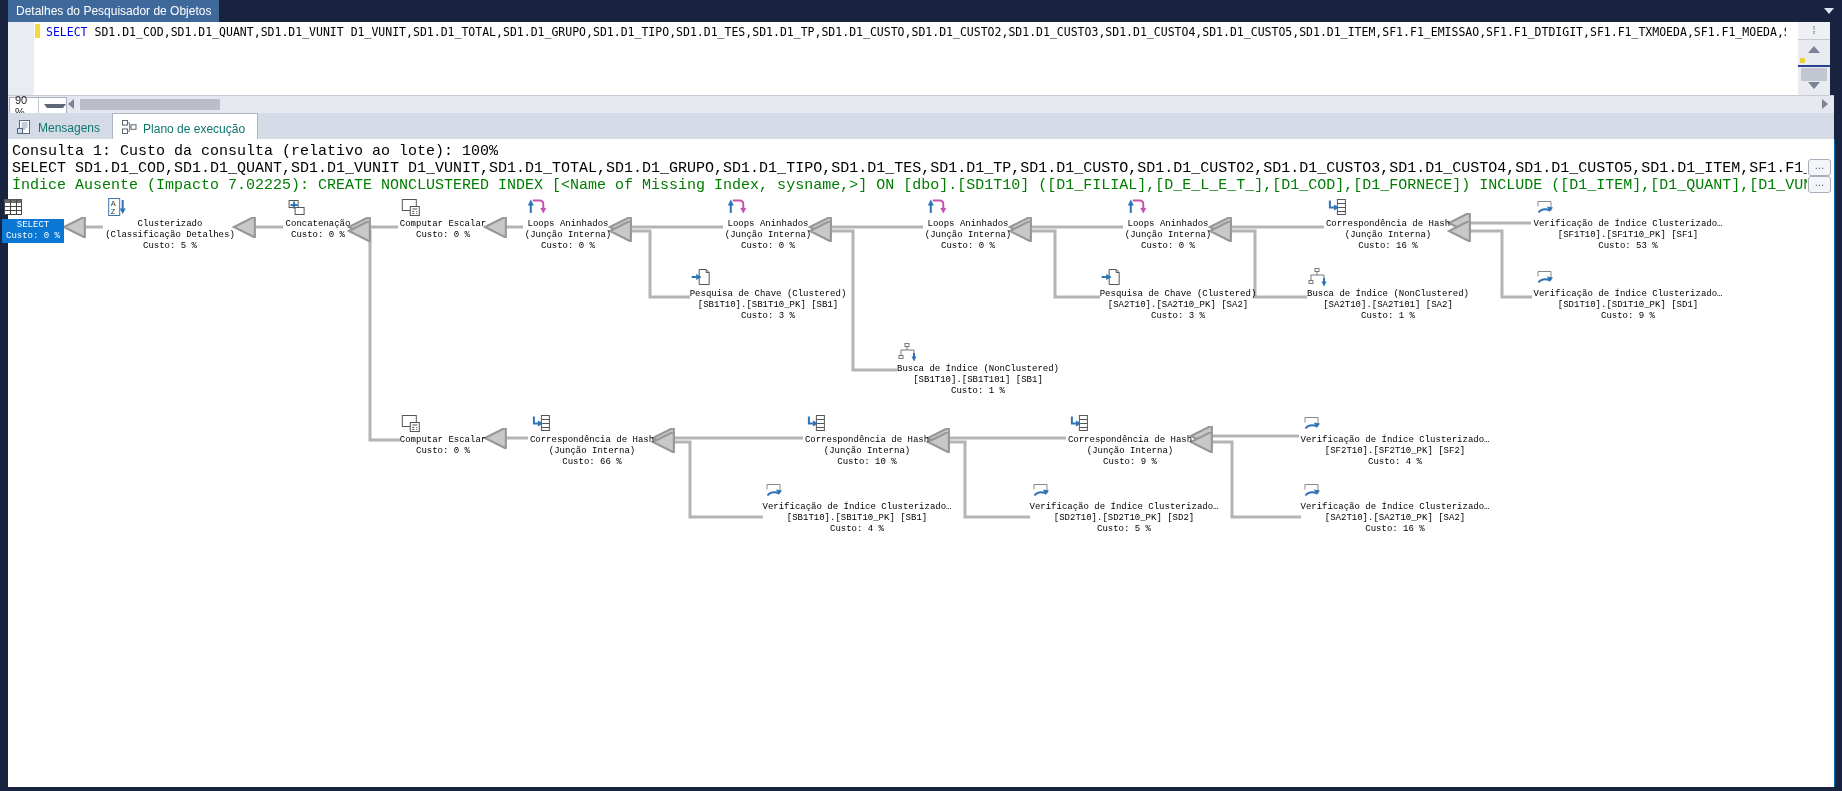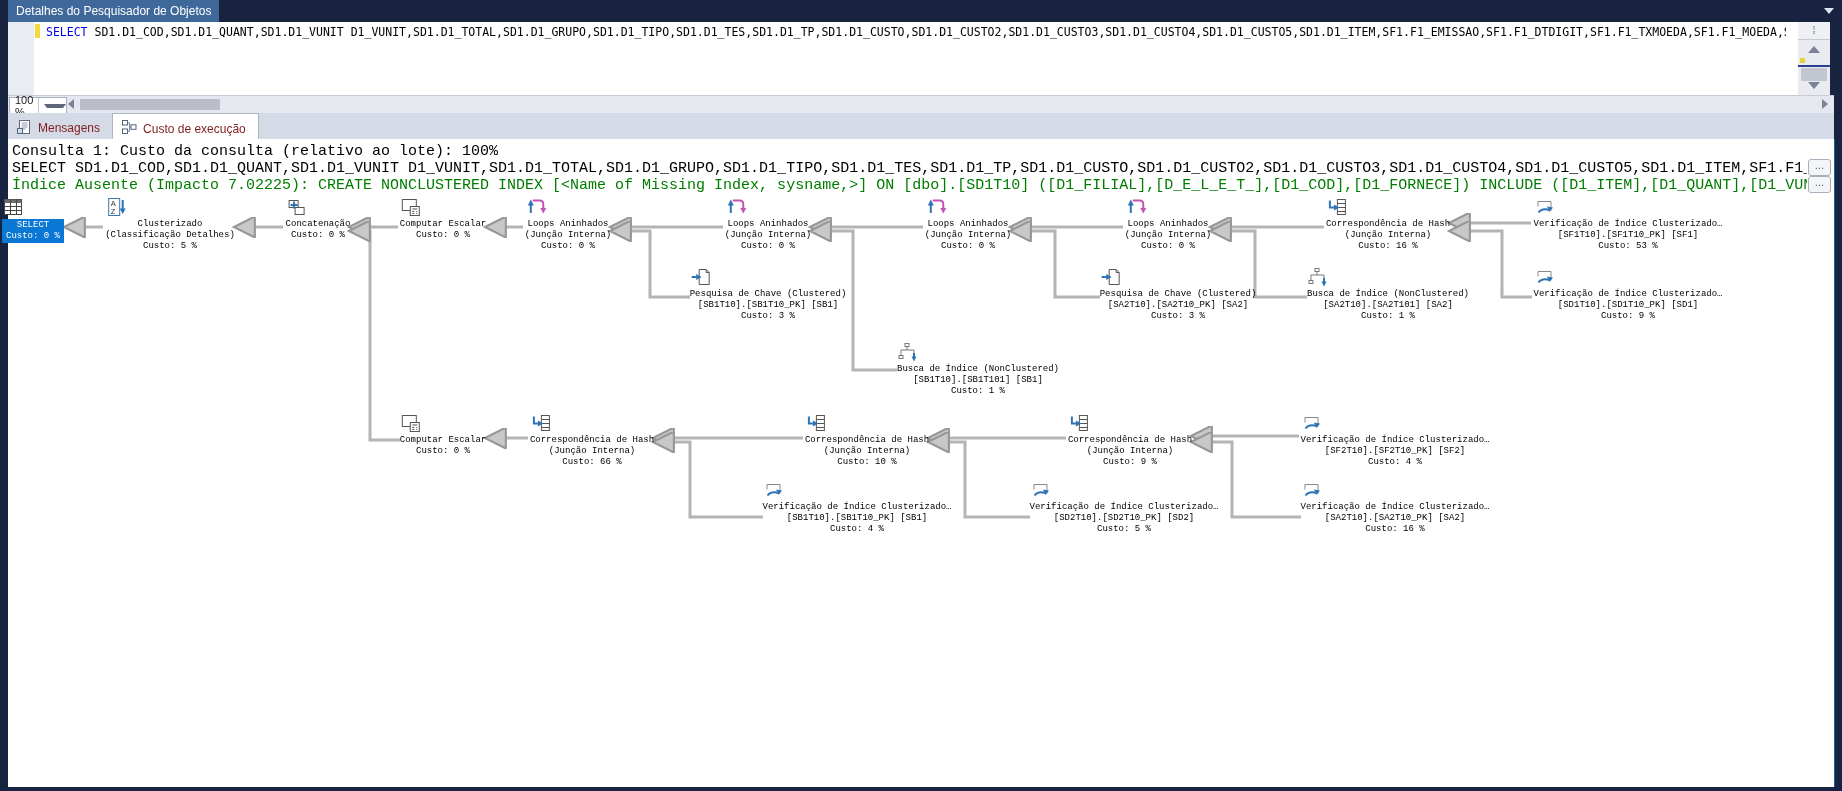--- a/index.html
+++ b/index.html
@@ -31,21 +31,21 @@
   .hrow{position:absolute;left:8px;top:95px;width:1826px;height:18px;background:#e5e8ef;border-top:1px solid #c6cbd6;}
   .zoombox{position:absolute;left:1px;top:1px;width:56px;height:15px;background:#fff;border:1px solid #a9b0bf;font-size:11px;color:#222;display:flex;align-items:center;}
   .zoombox span{flex:1;padding-left:5px;}
   .zoombox .dd{width:13px;height:100%;border-left:1px solid #c3c8d4;display:flex;align-items:center;justify-content:center;}
   .tri-down{width:0;height:0;border-left:3.5px solid transparent;border-right:3.5px solid transparent;border-top:4px solid #5d6678;}
   .h-left{position:absolute;left:60px;top:3px;width:0;height:0;border-top:5px solid transparent;border-bottom:5px solid transparent;border-right:6px solid #7a8296;}
   .hthumb{position:absolute;left:72px;top:3px;width:140px;height:11px;background:#b9bec9;}
   .h-right{position:absolute;right:6px;top:3px;width:0;height:0;border-top:5px solid transparent;border-bottom:5px solid transparent;border-left:6px solid #7a8296;}
   
   .res-tabs{position:absolute;left:8px;top:113px;width:1826px;height:26px;background:#d4dae6;display:flex;align-items:stretch;}
-  .res-tab{display:flex;align-items:center;gap:6px;padding:4px 12px 0 8px;font-size:12px;color:#7f1d1d;cursor:default;}
+  .res-tab{display:flex;align-items:center;gap:6px;padding:4px 12px 0 8px;font-size:12px;color:#0f766e;cursor:default;}
   .res-tab.active{background:#fff;border:1px solid #aeb5c5;border-bottom:none;}
   
   .plan-pane{position:absolute;left:8px;top:139px;width:1826px;height:648px;background:#fff;border-right:1px solid #0369a1;}
   .plan-head{position:absolute;left:4px;white-space:pre;font:15px/17px "Liberation Mono",monospace;color:#000;overflow:hidden;width:1795px;}
   .ellips-btn{position:absolute;left:1800px;width:21px;height:15px;border:1px solid #a9aeba;border-radius:3px;background:#f4f5f8;color:#555;font-size:10px;line-height:12px;text-align:center;}
   
   .plan-canvas{position:absolute;left:0;top:0;width:1842px;height:791px;pointer-events:none;}
   .plan-canvas svg{position:absolute;left:0;top:0;}
   .plan-node{position:absolute;transform:translateX(-50%);text-align:center;pointer-events:auto;}
   .node-icon{width:22px;height:22px;margin:0 auto 1px auto;}
@@ -72,21 +72,21 @@
   <div class="splitterbox">⁞</div>
   <div class="arr-up"></div>
   <div class="yellow-tick"></div>
   <div class="blue-posline"></div>
   <div class="vthumb"></div>
   <div class="arr-down"></div>
 </div>
 
 <div class="hrow">
   <div class="zoombox">
-    <span>100 %</span>
+    <span>90 %</span>
     <span class="dd">
         <span class="tri-down"></span>
       </span>
   </div>
   <div class="h-left"></div>
   <div class="hthumb"></div>
   <div class="h-right"></div>
 </div>
 
 <div class="res-tabs">
@@ -102,21 +102,21 @@
   </div>
   <div class="res-tab active">
     <span>
       <svg width="16" height="16" viewBox="0 0 16 16">
           <rect x="1.5" y="1.5" width="5" height="4.5" fill="#fff" stroke="#567"></rect>
           <rect x="1.5" y="10" width="5" height="4.5" fill="#fff" stroke="#567"></rect>
           <rect x="10" y="5.8" width="5" height="4.5" fill="#fff" stroke="#567"></rect>
           <path d="M6.5 3.8h2v8.4h-2M8.5 8h1.5" fill="none" stroke="#789"></path>
         </svg>
     </span>
-    <span>Custo de execução</span>
+    <span>Plano de execução</span>
   </div>
 </div>
 
 <div class="plan-pane">
   <div class="plan-head" style="top:4px">Consulta 1: Custo da consulta (relativo ao lote): 100%</div>
   <div class="plan-head" style="top:21px">SELECT SD1.D1_COD,SD1.D1_QUANT,SD1.D1_VUNIT D1_VUNIT,SD1.D1_TOTAL,SD1.D1_GRUPO,SD1.D1_TIPO,SD1.D1_TES,SD1.D1_TP,SD1.D1_CUSTO,SD1.D1_CUSTO2,SD1.D1_CUSTO3,SD1.D1_CUSTO4,SD1.D1_CUSTO5,SD1.D1_ITEM,SF1.F1_EMISSAO,SF1.F1_DT…</div>
   <div class="plan-head" id="missing-index-line" style="top: 38px; color: rgb(0, 125, 0);">Índice Ausente (Impacto 7.02225): CREATE NONCLUSTERED INDEX [&lt;Name of Missing Index, sysname,&gt;] ON [dbo].[SD1T10] ([D1_FILIAL],[D_E_L_E_T_],[D1_COD],[D1_FORNECE]) INCLUDE ([D1_ITEM],[D1_QUANT],[D1_VUNIT],[D1_TOTAL],[D…</div>
   <div class="ellips-btn" style="top:20px">…</div>
   <div class="ellips-btn" style="top:37px">…</div>
 </div>

